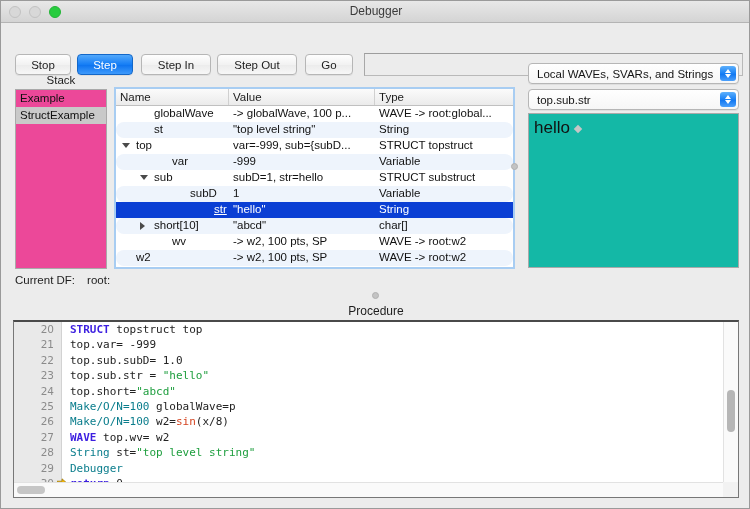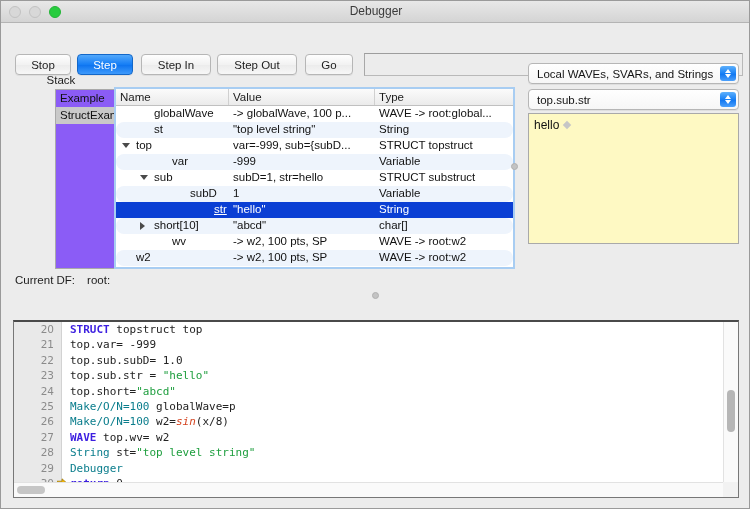--- a/index.html
+++ b/index.html
@@ -76,23 +76,22 @@
   .splitter-dot {
     position: absolute; width: 7px; height: 7px; border-radius: 50%;
     background: #c3c3c3; border: 1px solid #b0b0b0; box-sizing: border-box;
   }
   #split-dot-h { left: 371px; top: 291px; }
   #split-dot-v { left: 510px; top: 162px; }
 
   
   .stack-box {
     position: absolute; left: 14px; top: 88px; width: 92px; height: 180px;
-    background: #8b5cf6; border: 1px solid #a9a9a9; box-sizing: border-box;
+    background: #ec4899; border: 1px solid #a9a9a9; box-sizing: border-box;
     overflow: hidden;
-    margin-left: 40px;
   }
   .stack-item {
     font-size: 11.5px; color: #111; padding: 1px 3px 1px 4px;
     line-height: 15px; white-space: nowrap;
   }
   .stack-item.sel { background: #c9c9c9; }
 
   
   .popup {
     position: absolute;
@@ -151,23 +150,23 @@
     border-left: 4.5px solid transparent; border-right: 4.5px solid transparent;
     border-top: 5px solid #4a4a4a;
   }
   .tri.closed {
     border-top: 4.5px solid transparent; border-bottom: 4.5px solid transparent;
     border-left: 5px solid #4a4a4a; top: 4px;
   }
 
   
   .valbox {
-    position: absolute; left: 527px; top: 112px; width: 211px; height: 131px;
-    background: #fef9c3; border: 1px solid #a9a9a9; box-sizing: border-box;
-    font-size: 12px; color: #111; padding: 4px 5px;
+    position: absolute; left: 527px; top: 112px; width: 211px; height: 155px;
+    background: #14b8a6; border: 1px solid #a9a9a9; box-sizing: border-box;
+    font-size: 17px; color: #111; padding: 4px 5px;
   }
   .val-marker {
     display: inline-block; width: 6px; height: 6px; background: #c6c6c6;
     transform: rotate(45deg); margin-left: 5px; vertical-align: 1px;
   }
 
   #current-df {
     position: absolute; left: 14px; top: 273px; font-size: 11.5px; color: #1d1d1d;
   }
   #current-df .dfval { margin-left: 12px; }
@@ -193,21 +192,21 @@
     color: #8b8b8b; font-size: 10.5px; font-family: "DejaVu Sans", sans-serif;
   }
   .ctext { position: absolute; left: 56px; color: #222; }
   .arrow-marker {
     position: absolute; left: 43px; top: 2px; width: 0; height: 0;
     color: #f2b90c;
   }
   .arrow-marker svg { display: block; }
   .k-kw    { color: #3c1fe0; font-weight: bold; }
   .k-str   { color: #1e9e3e; }
-  .k-fn    { color: #d4431f; font-style: italic; }
+  .k-fn    { color: #d4431f; }
   .k-cmd   { color: #0a7d8c; }
   .k-plain { color: #222; }
 
   .vsb {
     position: absolute; right: 0px; top: 0; width: 15px; bottom: 15px;
     background: #fafafa; border-left: 1px solid #e2e2e2; box-sizing: border-box;
   }
   .vsb .thumb {
     position: absolute; left: 3px; width: 8px; top: 68px; height: 42px;
     background: #b6b6b6; border-radius: 4px;
@@ -333,20 +332,21 @@
     </span>
   </div>
   <div class="valbox">
     <span>hello</span><span class="val-marker"></span>
   </div>
 
   <div id="current-df">
     <span>Current DF:</span><span class="dfval">root:</span>
   </div>
 
+  <div class="hdr-label" id="label-procedure">Procedure</div>
 
   <div class="proc-pane">
     <div class="gutter"></div>
     <div class="code-area" id="code-area">
         <div class="cline"><span class="lnum">20</span><span class="ctext"><span class="k-kw">STRUCT</span><span class="k-plain"> topstruct top</span></span></div>
         <div class="cline"><span class="lnum">21</span><span class="ctext"><span class="k-plain">top.var= -999</span></span></div>
         <div class="cline"><span class="lnum">22</span><span class="ctext"><span class="k-plain">top.sub.subD= 1.0</span></span></div>
         <div class="cline"><span class="lnum">23</span><span class="ctext"><span class="k-plain">top.sub.str = </span><span class="k-str">"hello"</span></span></div>
         <div class="cline"><span class="lnum">24</span><span class="ctext"><span class="k-plain">top.short=</span><span class="k-str">"abcd"</span></span></div>
         <div class="cline"><span class="lnum">25</span><span class="ctext"><span class="k-cmd">Make/O/N=100</span><span class="k-plain"> globalWave=p</span></span></div>

